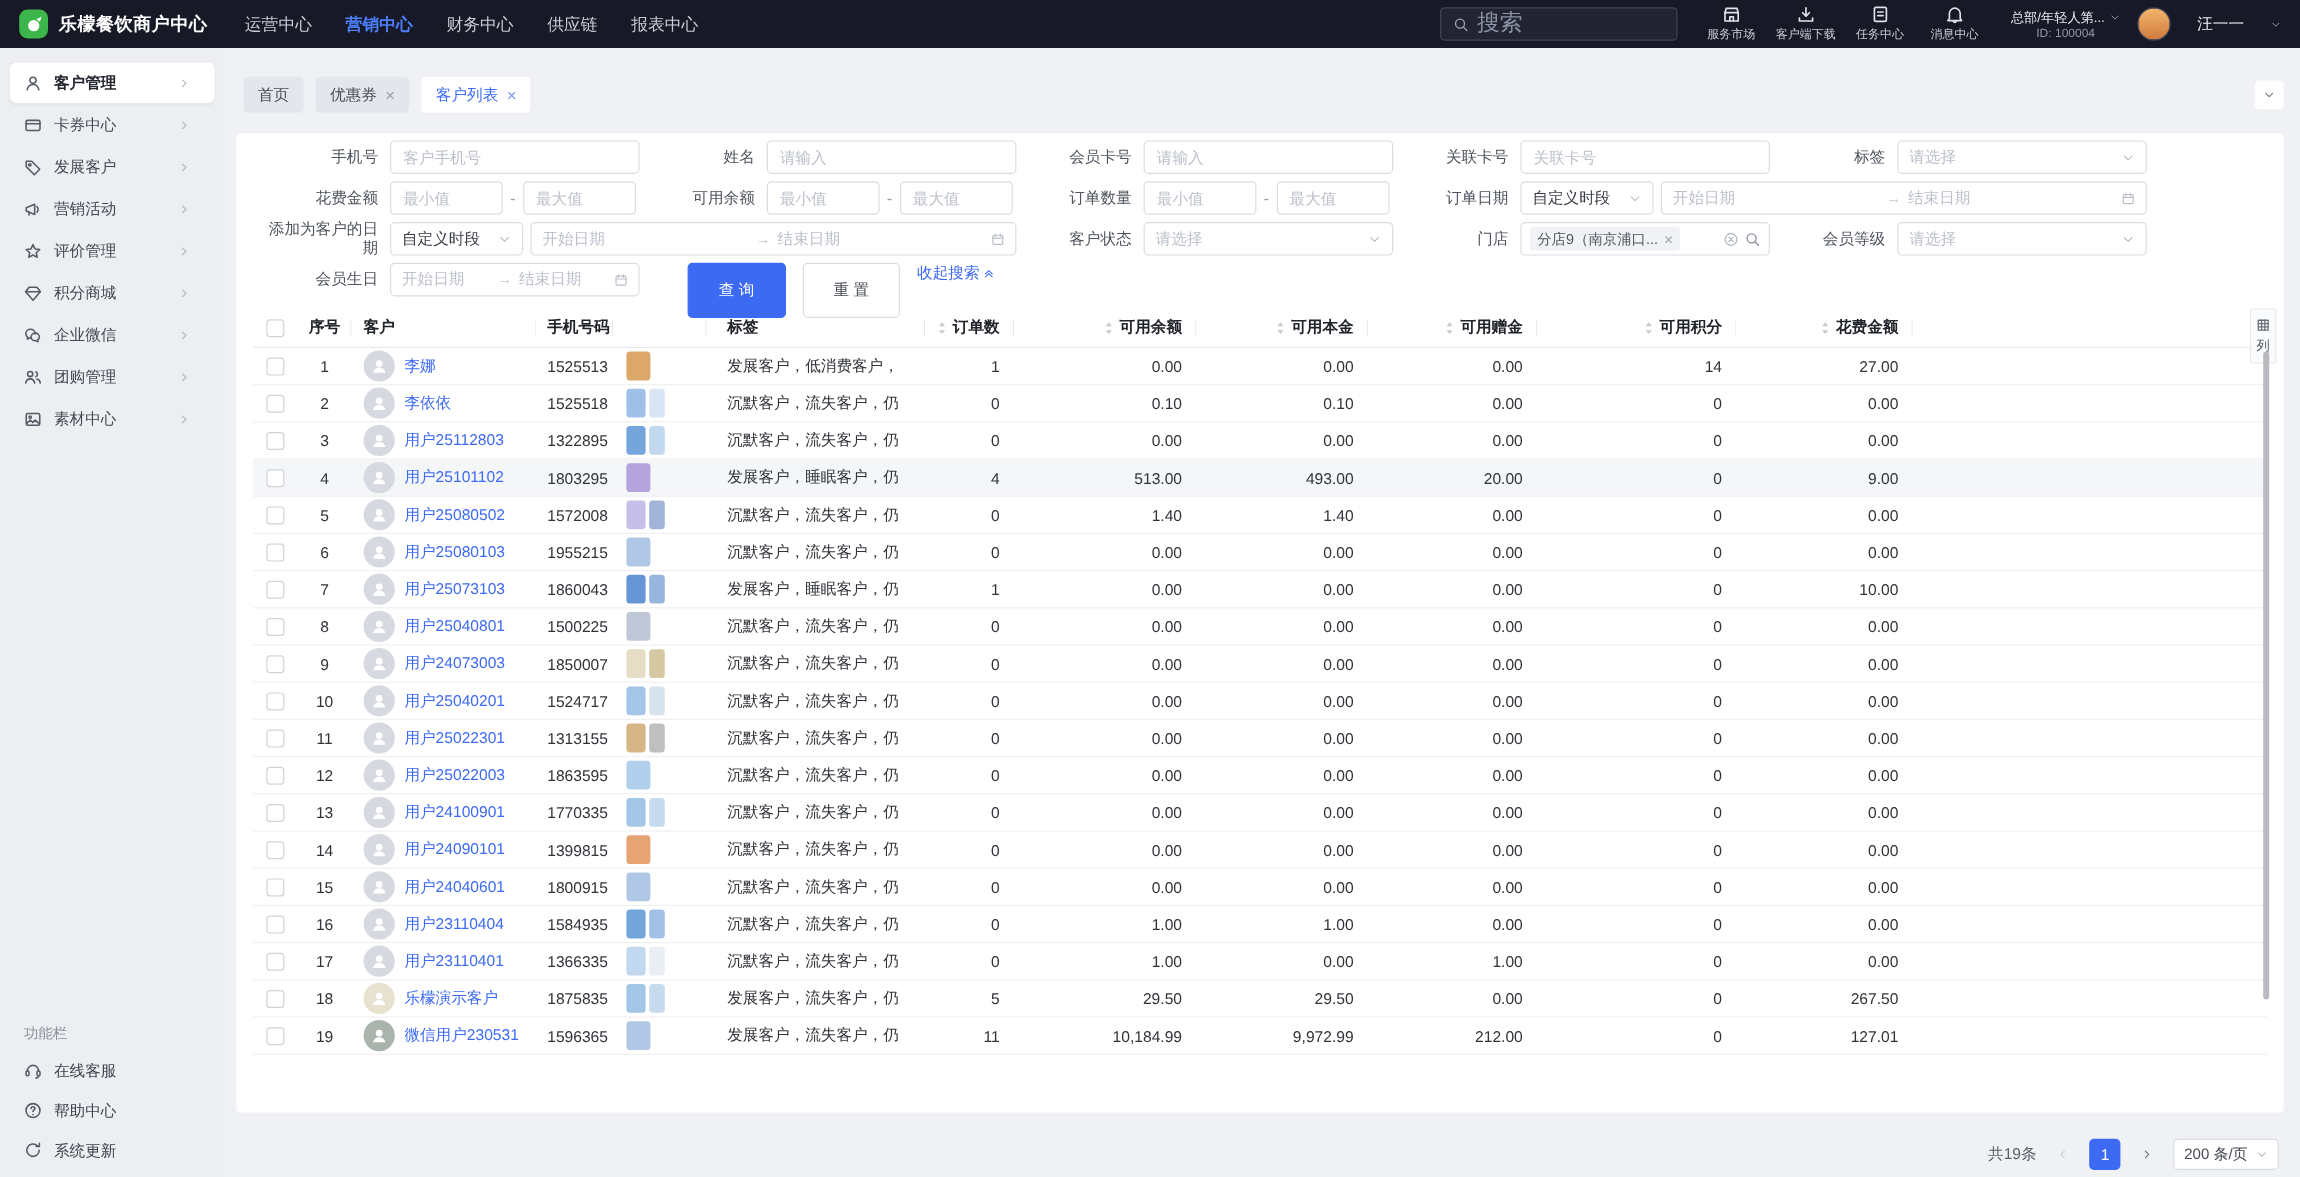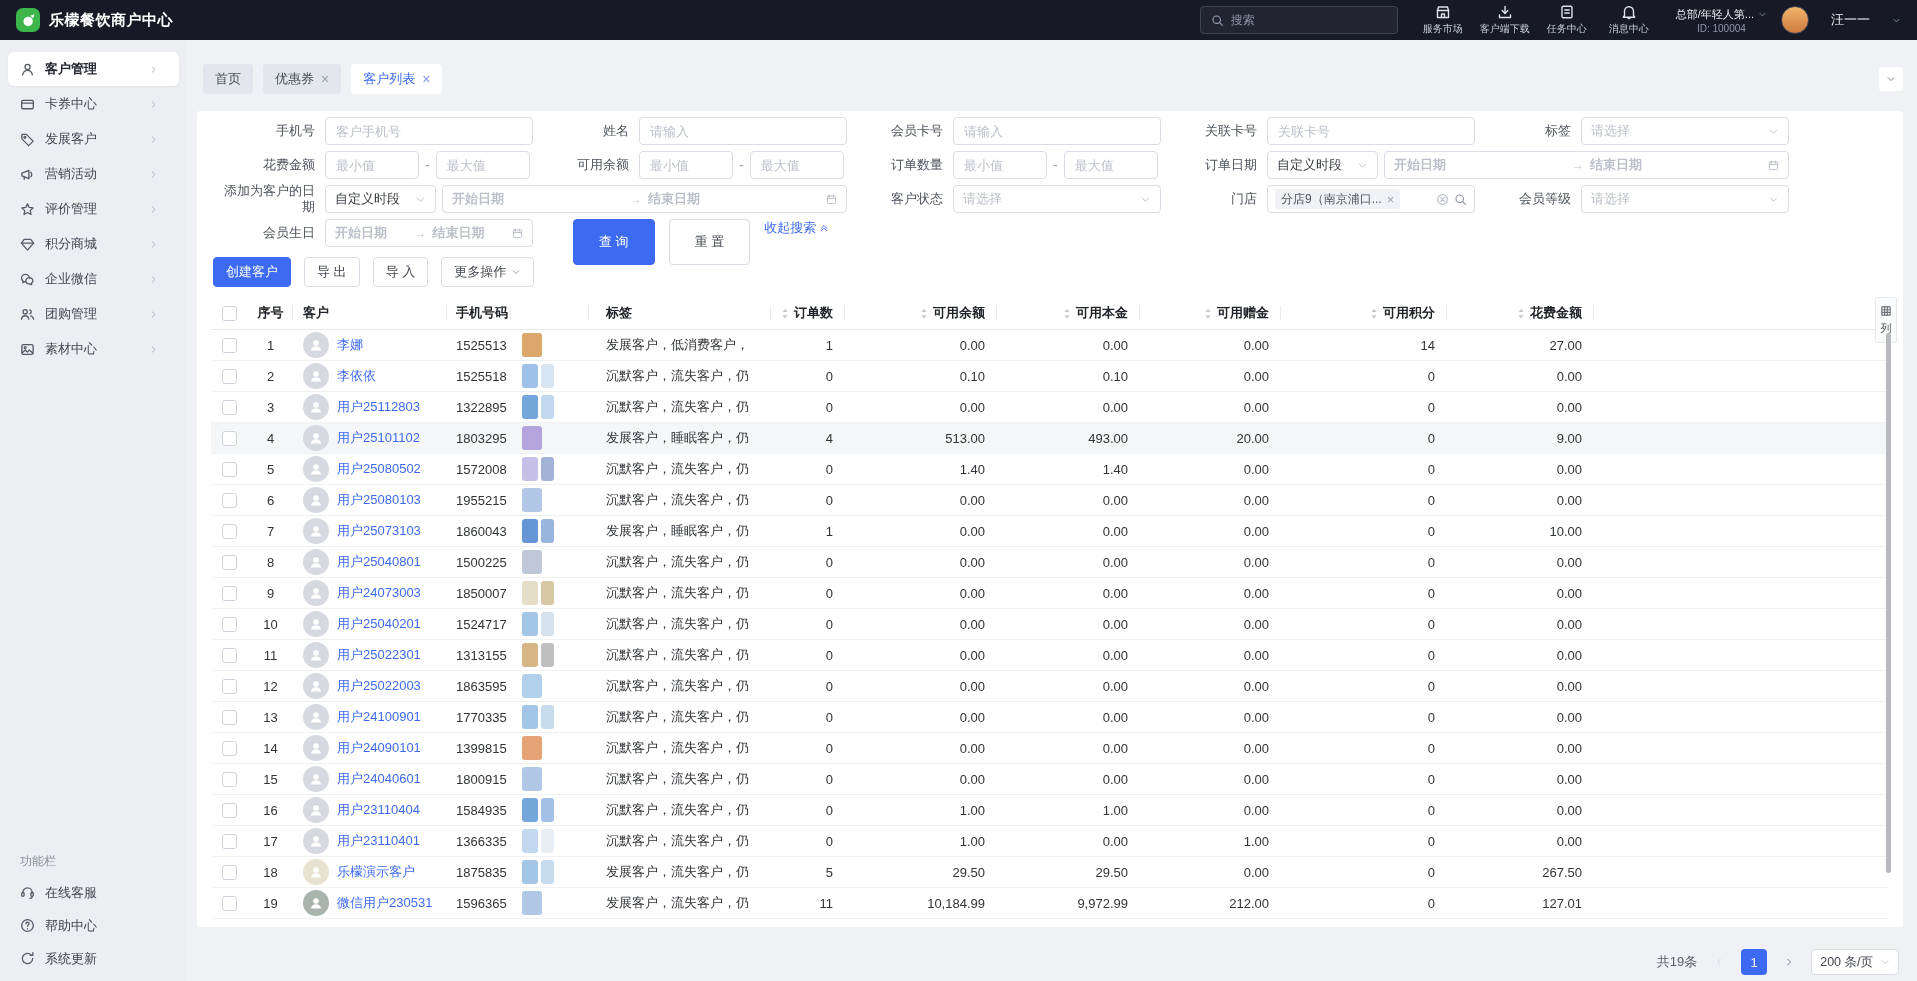--- a/index.html
+++ b/index.html
@@ -16,21 +16,21 @@
   .logo{display:flex;align-items:center;gap:9px;padding:0 16px;width:190px;flex:none;}
   .logo-icon{width:24px;height:24px;border-radius:7px;background:#3CB54A;display:flex;align-items:center;justify-content:center;}
   .logo-icon svg{width:15px;height:15px;}
   .logo-text{font-weight:bold;font-size:15px;white-space:nowrap;letter-spacing:.5px;}
   .nav-items{display:flex;gap:28px;margin-left:14px;}
   .nav-item{font-size:14px;color:#c7ccd8;cursor:pointer;white-space:nowrap;line-height:40px;}
   .nav-item.active{color:#4d7dff;font-weight:bold;}
   .nav-right{margin-left:auto;display:flex;align-items:center;gap:14px;padding-right:16px;}
   .nav-search{width:198px;height:28px;border:1px solid #3e4456;border-radius:4px;background:rgba(255,255,255,.05);display:flex;align-items:center;gap:7px;padding:0 10px;color:#9aa0b3;}
   .nav-search .icon{width:13px;height:13px;}
-  .nav-search input{background:transparent;border:none;outline:none;color:#ef4444;font-size:12px;width:140px;font-family:inherit;}
+  .nav-search input{background:transparent;border:none;outline:none;color:#ef4444;font-size:19px;width:140px;font-family:inherit;}
   .nav-search input::placeholder{color:#8c93a6;}
   .qa{display:flex;flex-direction:column;align-items:center;gap:2px;color:#dfe2ea;width:62px;cursor:pointer;}
   .qa .icon{width:16px;height:16px;}
   .qa-label{font-size:10px;white-space:nowrap;color:#c7ccd8;}
   .org{display:flex;flex-direction:column;align-items:center;gap:1px;cursor:pointer;margin-left:2px;}
   .org-name{font-size:11px;color:#e8eaf1;display:flex;align-items:center;gap:4px;white-space:nowrap;}
   .org-id{font-size:10px;color:#8f96ab;}
   .chev-s{width:9px;height:9px;color:#9aa0b3;}
   .user{display:flex;align-items:center;gap:22px;cursor:pointer;}
   .avatar-nav{width:28px;height:28px;border-radius:50%;background:linear-gradient(180deg,#f2b56a,#cf7a3e);border:1px solid #3e4456;}
@@ -67,21 +67,21 @@
   .finput,.fselect,.frange,.fstore{height:28px;border:1px solid #d9dce3;border-radius:4px;background:#fff;font-size:13px;}
   .finput{width:208px;padding:0 10px;outline:none;color:#383c44;font-family:inherit;}
   .finput::placeholder{color:#bcc0ca;}
   .finput.fmini{width:94px;}
   .dash{margin:0 6px;color:#9ba0aa;}
   .fselect{width:208px;display:flex;align-items:center;padding:0 9px;cursor:pointer;}
   .fselect .ph{color:#bcc0ca;flex:1;white-space:nowrap;overflow:hidden;}
   .fselect .val{color:#383c44;flex:1;white-space:nowrap;}
   .fselect .icon,.frange .icon{width:11px;height:11px;color:#b9bdc7;}
   .fselect.fsel-sm{width:111px;margin-right:6px;}
-  .frange{width:208px;display:flex;align-items:center;padding:0 9px;gap:6px;cursor:pointer;font-weight:bold;}
+  .frange{width:208px;display:flex;align-items:center;padding:0 9px;gap:6px;cursor:pointer;}
   .frange .ph{color:#bcc0ca;white-space:nowrap;flex:1;}
   .frange .sep{color:#c3c7d0;font-size:12px;flex:none;}
   .frange.frange-lg{width:405px;}
   .fstore{width:208px;display:flex;align-items:center;gap:5px;padding:0 7px;cursor:pointer;}
   .store-tag{background:#f0f2f5;border-radius:3px;height:20px;display:flex;align-items:center;gap:5px;padding:0 6px;font-size:12px;color:#51555e;overflow:hidden;white-space:nowrap;flex-shrink:1;}
   .store-tag .x{color:#9ba0aa;cursor:pointer;font-size:13px;}
   .fstore .icon{width:13px;height:13px;color:#b9bdc7;margin-left:auto;}
   .fstore .icon + .icon{margin-left:0;color:#8a909c;}
   .btn{height:46px;border:1px solid #d9dce3;background:#fff;border-radius:4px;padding:0 25px;font-size:13px;color:#43474f;cursor:pointer;font-family:inherit;display:inline-flex;align-items:center;gap:5px;white-space:nowrap;}
   .btn.primary{background:var(--accent);border-color:var(--accent);color:#fff;}
@@ -146,20 +146,27 @@
 <header class="navbar">
   <div class="logo">
     <span class="logo-icon">
       <svg viewBox="0 0 16 16">
           <circle cx="7.6" cy="9" r="5" fill="#fff" stroke="none"></circle>
           <path d="M11 3.2c1.2.1 2.4-.9 2.4-.9s-.1 1.7-1.2 2.3" stroke="#fff" fill="none" stroke-width="1.4" stroke-linecap="round"></path>
         </svg>
     </span>
     <span class="logo-text">乐檬餐饮商户中心</span>
   </div>
+  <nav class="nav-items" id="nav-items">
+      <div class="nav-item">运营中心</div>
+      <div class="nav-item active">营销中心</div>
+      <div class="nav-item">财务中心</div>
+      <div class="nav-item">供应链</div>
+      <div class="nav-item">报表中心</div>
+    </nav>
   <div class="nav-right">
     <div class="nav-search">
       <span class="icon">
         <svg viewBox="0 0 16 16">
             <circle cx="7" cy="7" r="4.6"></circle>
             <path d="M10.6 10.6L14 14"></path>
           </svg>
       </span>
       <input placeholder="搜索" style="">
     </div>
@@ -581,33 +588,20 @@
       <span class="link">
         <span>收起搜索</span>
         <span class="icon">
             <svg viewBox="0 0 16 16">
               <path d="M3.5 8.5L8 4l4.5 4.5M3.5 12.5L8 8l4.5 4.5"></path>
             </svg>
           </span>
       </span>
     </div>
 
-    <div class="actions">
-      <button class="btn primary">创建客户</button>
-      <button class="btn">导 出</button>
-      <button class="btn">导 入</button>
-      <button class="btn">
-        <span>更多操作</span>
-        <span class="icon">
-            <svg viewBox="0 0 16 16">
-              <path d="M3.5 6l4.5 4.5L12.5 6"></path>
-            </svg>
-          </span>
-      </button>
-    </div>
 
     <div class="table">
       <div class="thead">
         <div class="th c-check">
             <span class="checkbox"></span>
           </div>
         <div class="th c-idx">
             <span>序号</span>
           </div>
         <div class="th c-cust">

